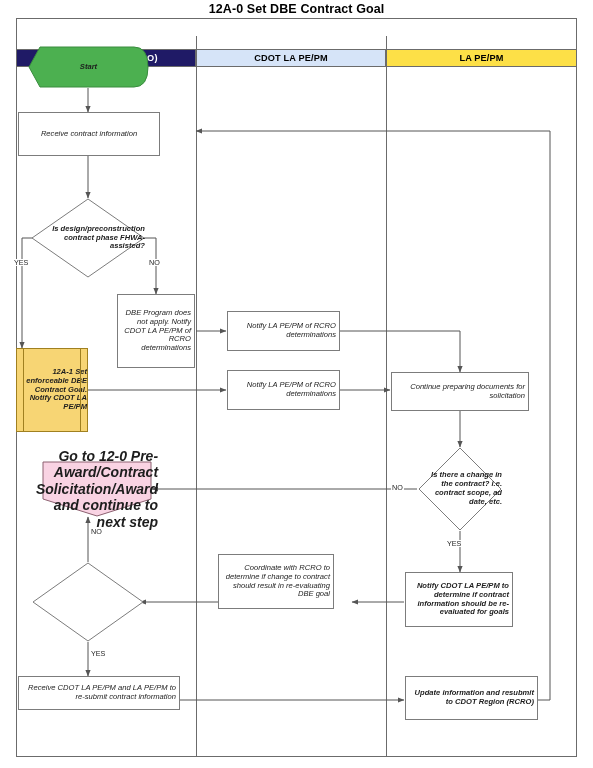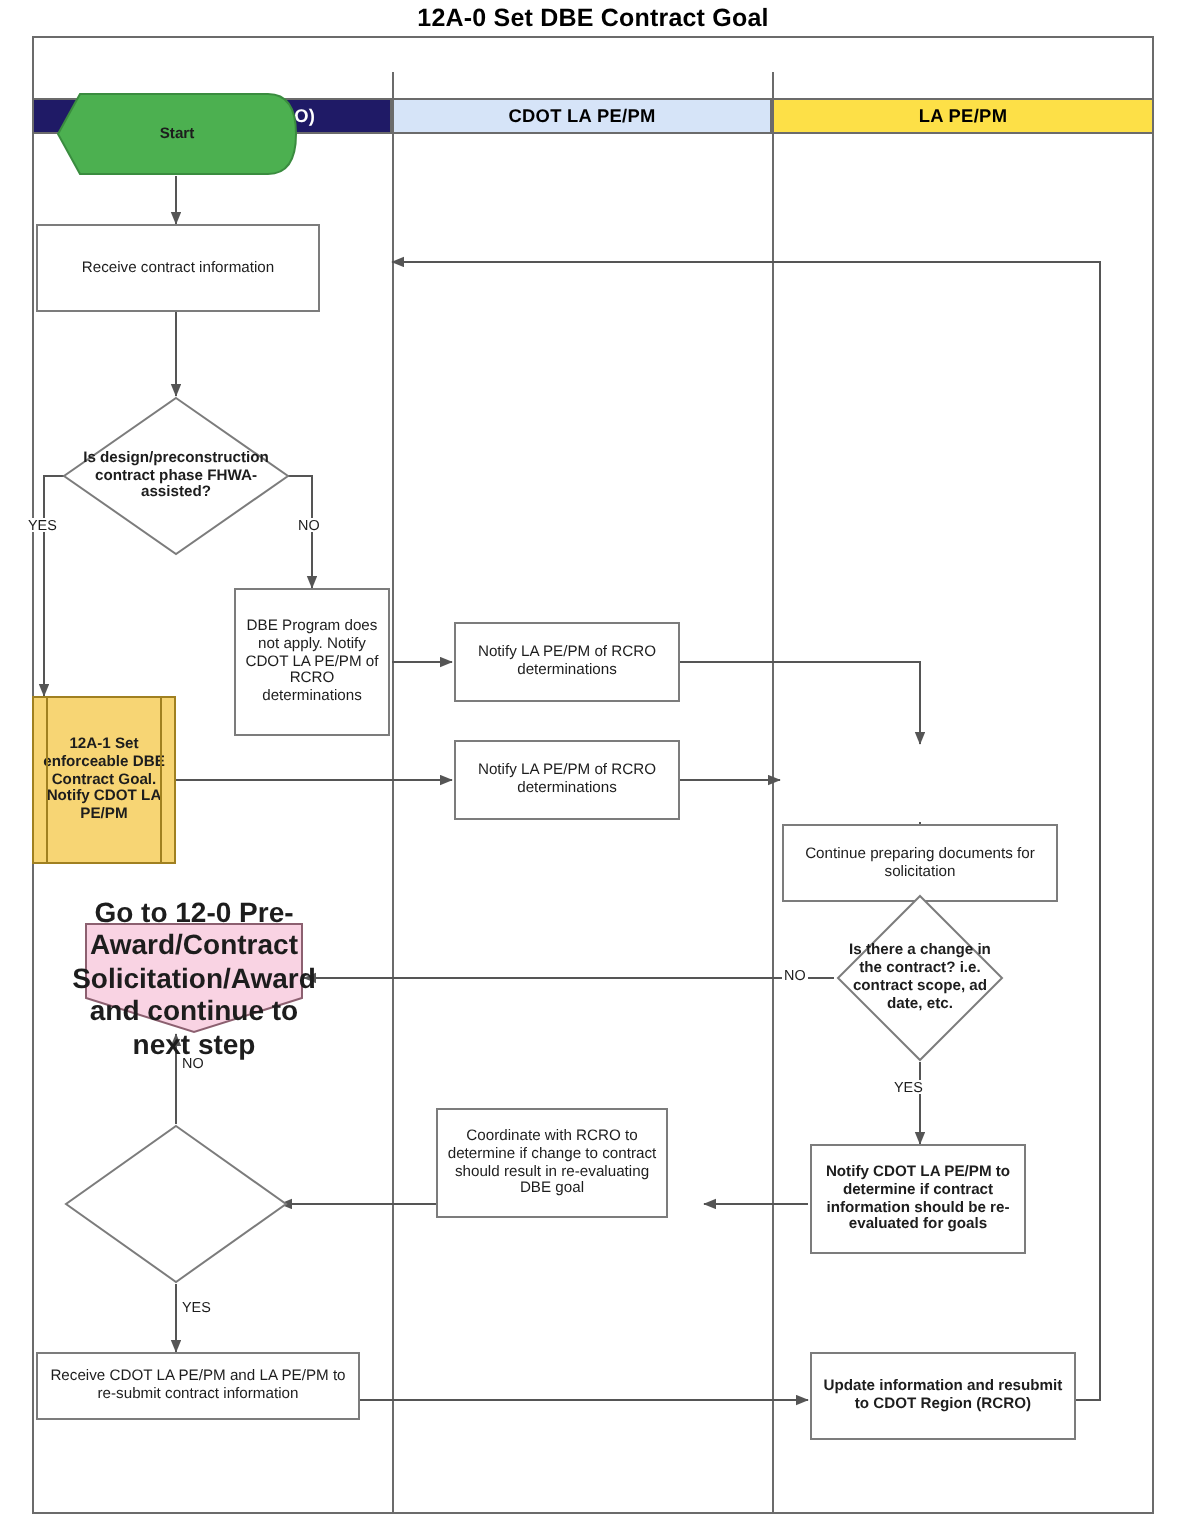--- a/index.html
+++ b/index.html
@@ -23,21 +23,21 @@
     display:flex;align-items:center;justify-content:center;
     font-size:9.2px;font-weight:bold;letter-spacing:0.15px;margin-top:31px;
   }
   .lane-div{
     position:absolute;width:1px;background:#6b6b6b;top:36px;height:721px;
   }
   
   .node{
     position:absolute;box-sizing:border-box;
     display:flex;align-items:center;justify-content:center;
-    text-align:center;line-height:1.18;
+    text-align:right;line-height:1.18;font-style:italic;
   }
   .proc{
     border:1px solid #7c7c7c;background:#ffffff;
     font-size:7.6px;font-weight:bold;color:#1d1d1d;padding:2px 3px;
   }
   .proc.plain{font-weight:normal;}
   .predef{
     border:1px solid #a08020;background:#f7d574;
     font-size:7.6px;font-weight:bold;color:#1d1d1d;
   }
@@ -178,21 +178,21 @@
 </div>
 
 <div class="node proc plain" style="left:227px;top:370px;width:113px;height:40px;">
   <span>Notify LA PE/PM of RCRO determinations</span>
 </div>
 
 <div class="node proc plain" style="left:218px;top:554px;width:116px;height:55px;">
   <span>Coordinate with RCRO to determine if change to contract should result in re-evaluating DBE goal</span>
 </div>
 
-<div class="node proc plain" style="left:391px;top:372px;width:138px;height:39px;margin-top:40px;">
+<div class="node proc plain" style="left:391px;top:372px;width:138px;height:39px;">
   <span>Continue preparing documents for solicitation</span>
 </div>
 
 <div class="node diamond" style="left:418px;top:447px;width:84px;height:84px;">
   <svg width="84" height="84">
     <path d="M42,1 L83,42 L42,83 L1,42 Z" fill="#ffffff" stroke="#7c7c7c" stroke-width="1"></path>
   </svg>
   <span class="dlabel" style="width:92px;">Is there a change in the contract?  i.e. contract scope, ad date, etc.</span>
 </div>
 

